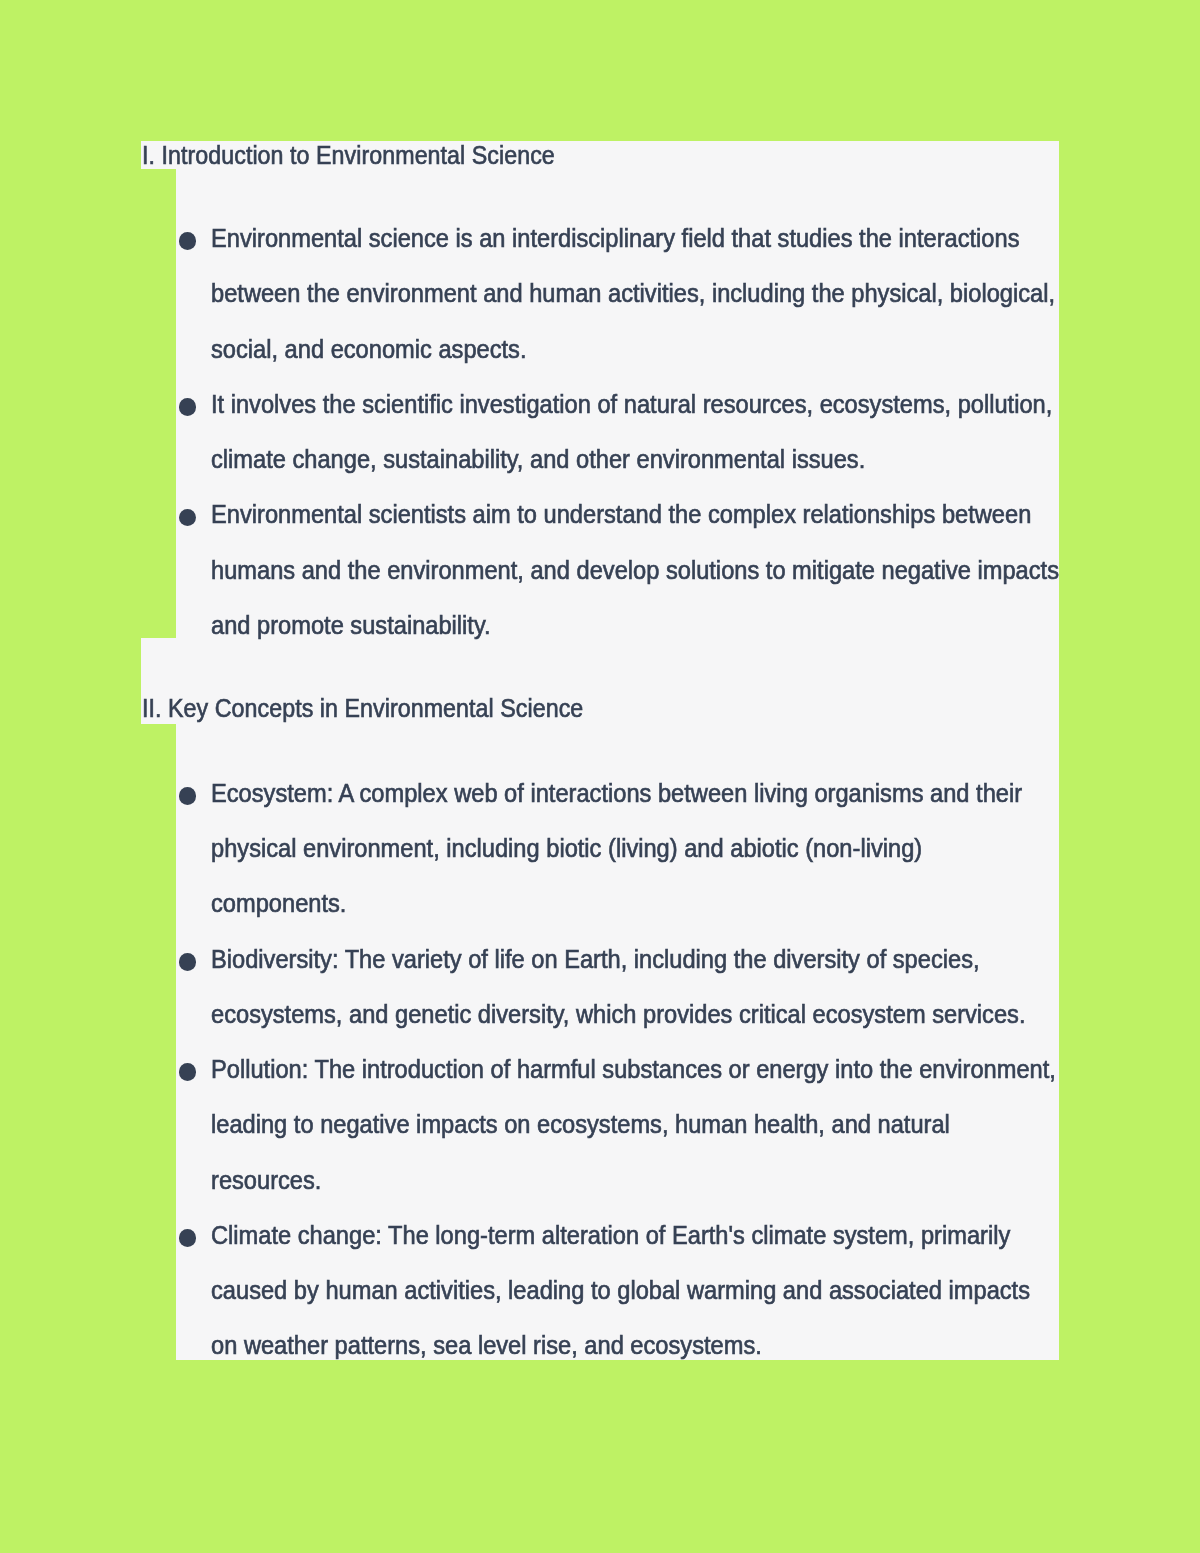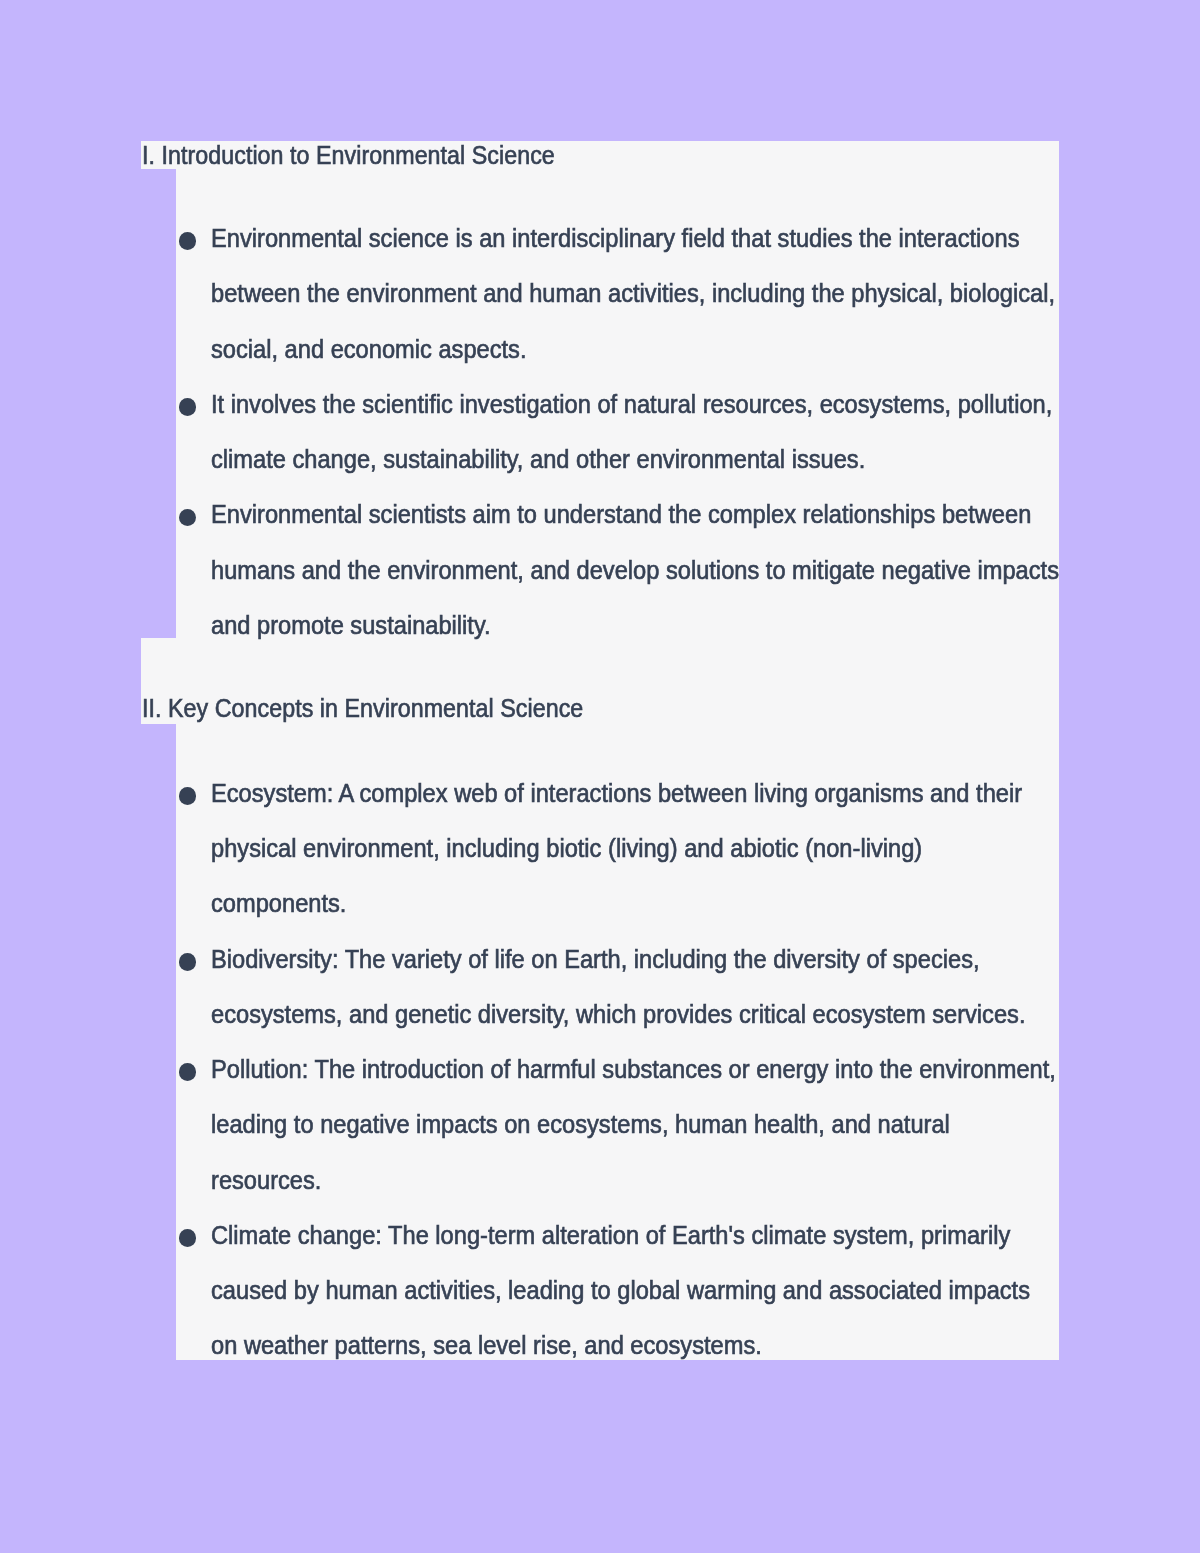--- a/index.html
+++ b/index.html
@@ -1,18 +1,18 @@
 <!DOCTYPE html>
 <html><head>
 <meta charset="utf-8">
 <title>Environmental Science Study Notes</title>
 <style>
   html,body{margin:0;padding:0;background:#ffffff;}
   body{width:1200px;height:1553px;font-family:"Liberation Sans",sans-serif;}
-  .page{position:relative;width:1200px;height:1553px;overflow:hidden;background:#c4b5fd;}
+  .page{position:relative;width:1200px;height:1553px;overflow:hidden;background:#bef264;}
   .shade{position:absolute;background:#f6f6f7;}
   .section,.bullet-item{position:static;}
   .heading,.line{
     position:absolute;
     font-size:25px;
     line-height:1;
     color:#364154;
     white-space:nowrap;
     transform-origin:left top;
     -webkit-text-stroke:0.62px #364154;

